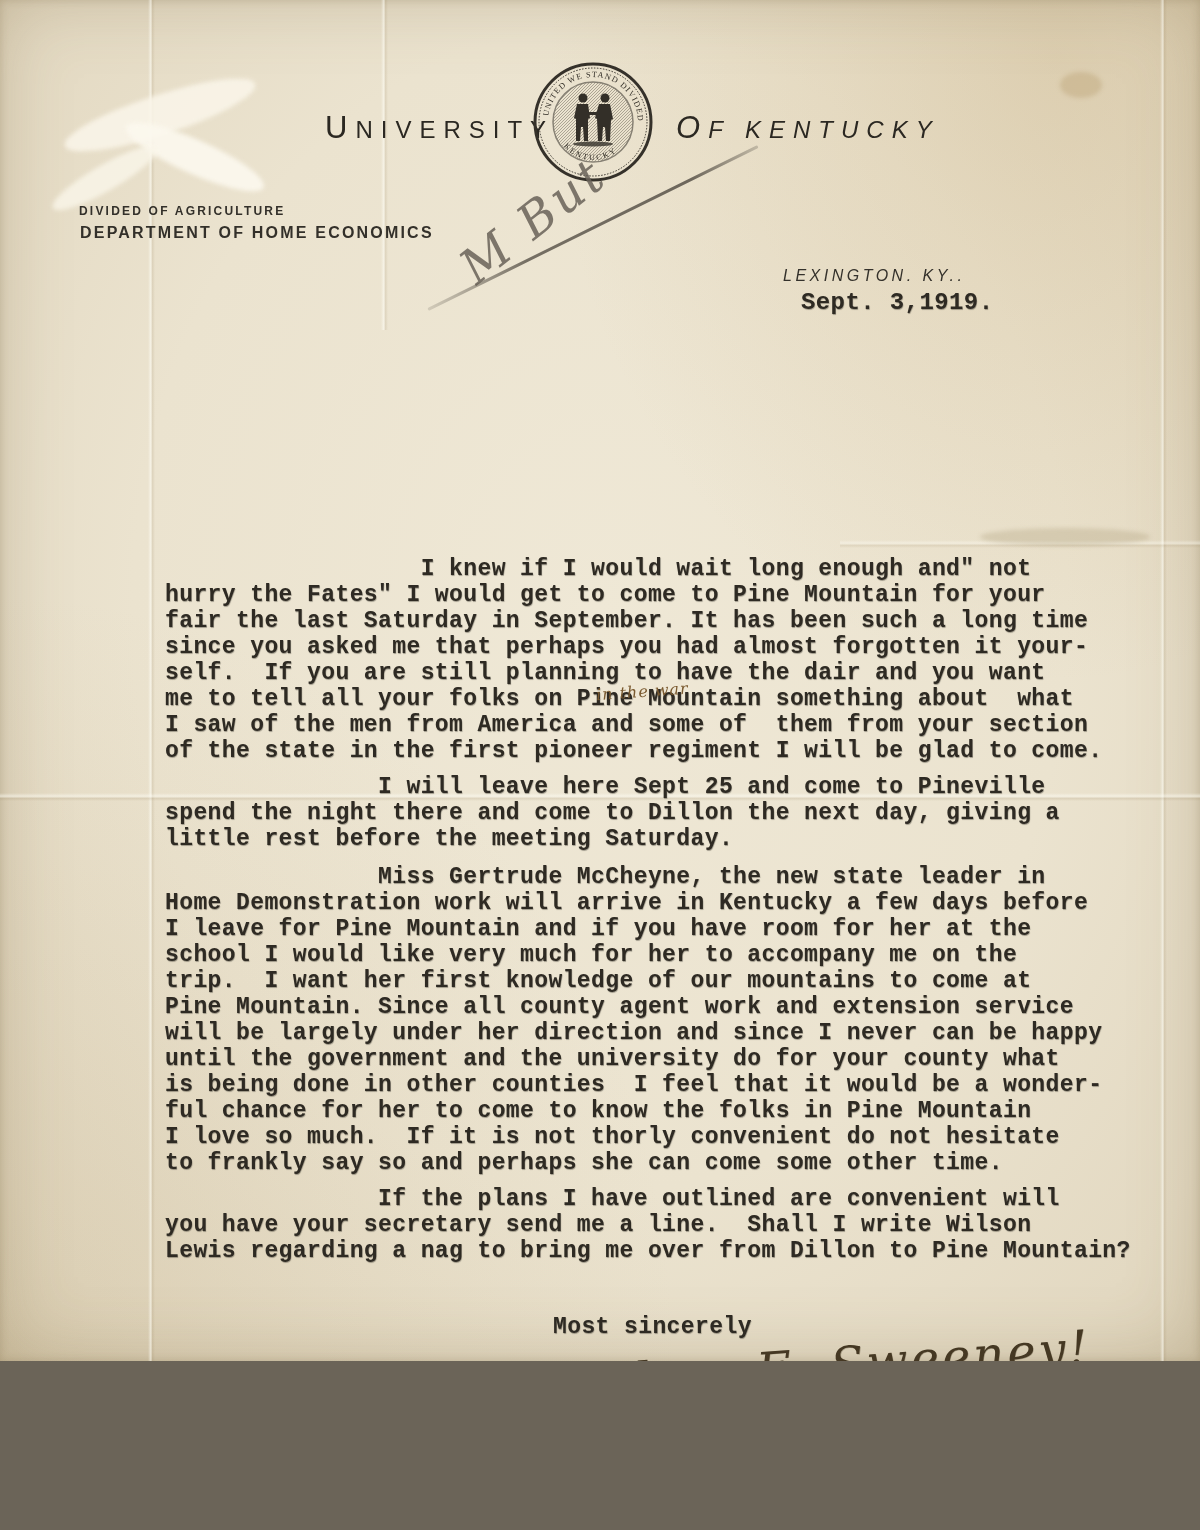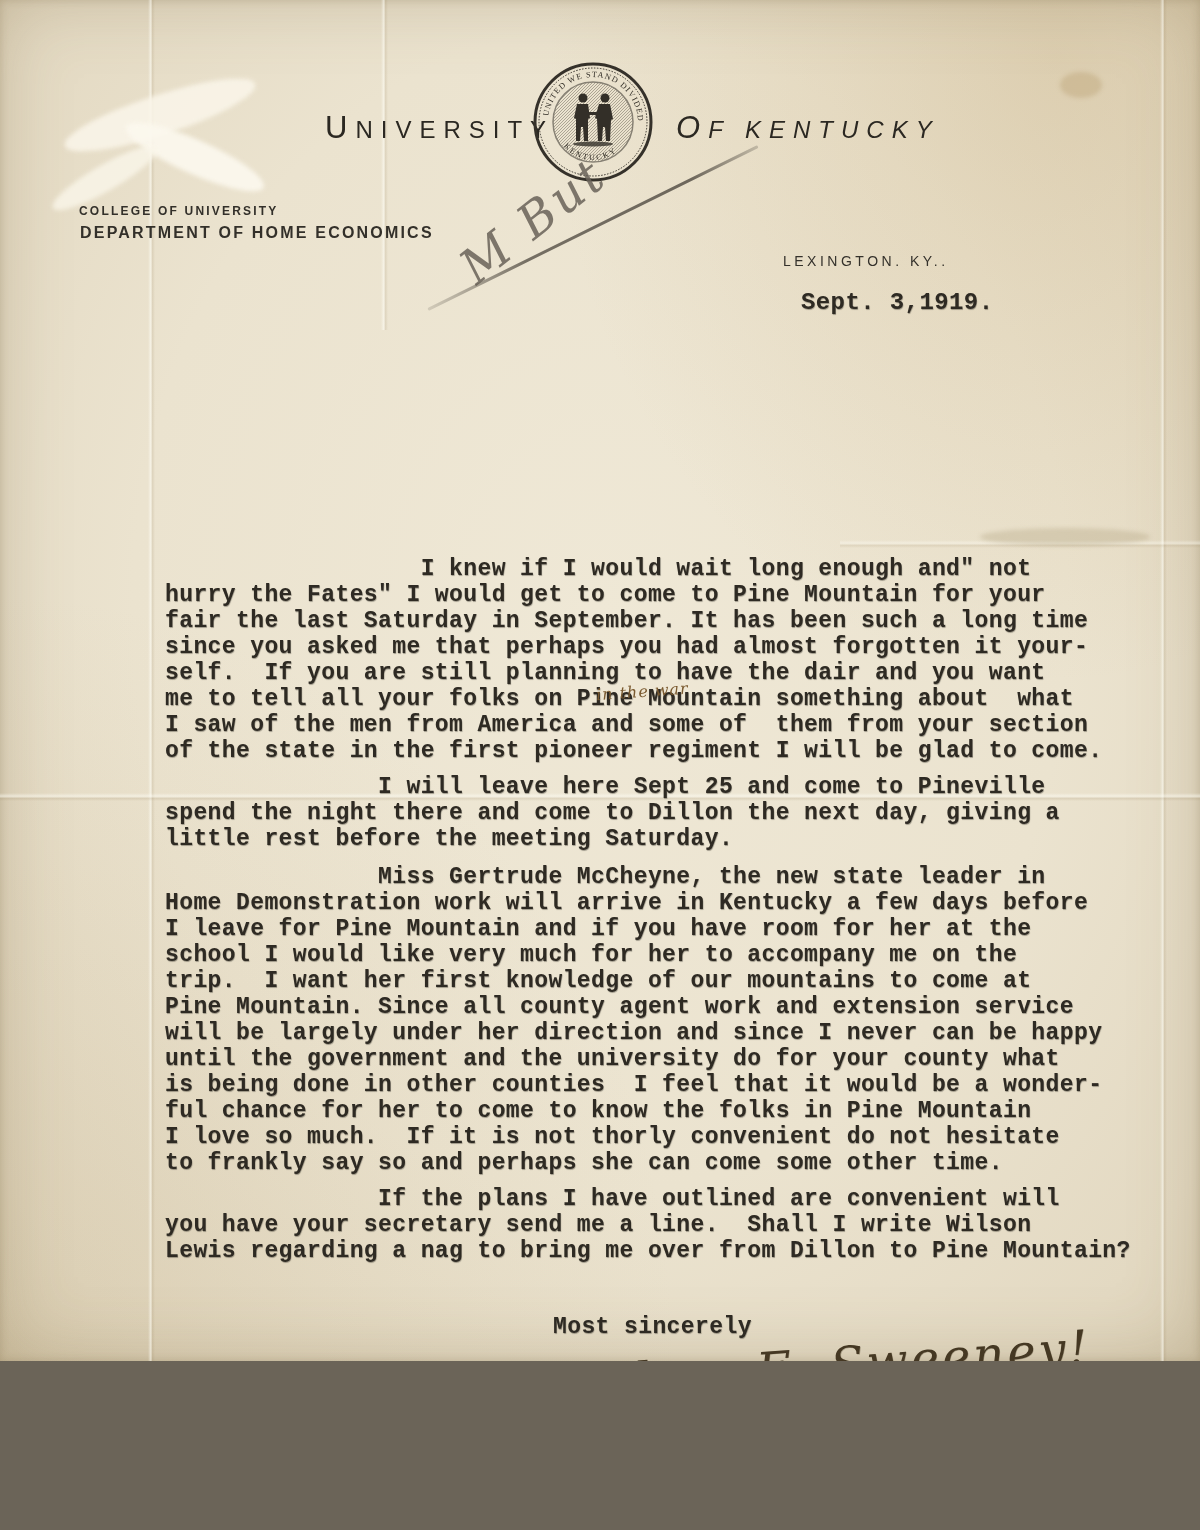--- a/index.html
+++ b/index.html
@@ -27,21 +27,21 @@
   .lh-word{
     display:inline-block;color:#2b2822;letter-spacing:8px;font-size:24px;
     font-family:"Liberation Sans",sans-serif;
   }
   .lh-word::first-letter{font-size:31px;}
   .dept{
     position:absolute;color:#33302a;font-size:12px;letter-spacing:2.2px;font-weight:bold;
     font-family:"Liberation Sans",sans-serif;
   }
   .city{
-    position:absolute;left:783px;top:253px;color:#34312b;font-size:14px;letter-spacing:3.5px;
+    position:absolute;left:783px;top:267px;color:#34312b;font-size:16px;letter-spacing:3.5px;font-style:italic;
   }
   .hand{
     position:absolute;font-family:"DejaVu Serif","Liberation Serif",serif;font-style:italic;
   }
   .pencil-note{
     left:448px;top:192px;font-size:48px;color:rgba(104,98,88,.85);
     transform:rotate(-38deg);letter-spacing:4px;
   }
   .pencil-line{
     position:absolute;left:428px;top:308px;width:368px;height:3px;
@@ -105,21 +105,21 @@
     <g fill="#332f28">
       <circle cx="52" cy="38" r="4.5"></circle>
       <path d="M46,44 h11 l2,14 -2,1 0,22 h-4 l-1,-14 -2,0 -1,14 h-4 l0,-22 -2,-1 z"></path>
       <circle cx="74" cy="38" r="4.5"></circle>
       <path d="M68,44 h11 l3,15 -2,1 -1,21 h-4 l-1,-14 -2,0 -1,14 h-4 l-1,-22 -2,-1 z"></path>
       <rect x="57" y="52" width="12" height="3" rx="1.5"></rect>
       <ellipse cx="62" cy="84" rx="20" ry="2.5" opacity="0.8"></ellipse>
     </g>
   </svg>
 
-  <div class="dept" style="left:79px;top:204px;">COLLEGE OF UNIVERSITY</div>
+  <div class="dept" style="left:79px;top:204px;">DIVIDED OF AGRICULTURE</div>
   <div class="dept" style="left:48px;top:224px;font-size:16px;padding-left:32px;">DEPARTMENT OF HOME ECONOMICS</div>
 
   <div class="hand pencil-note">M But</div>
   <div class="pencil-line"></div>
 
   <div class="city">LEXINGTON. KY..</div>
   <div class="type" style="left:801px;top:290px;font-size:24px;">Sept. 3,1919.</div>
 
 
   <div class="type" style="left:165px;top:556px;">                  I knew if I would wait long enough and" not

